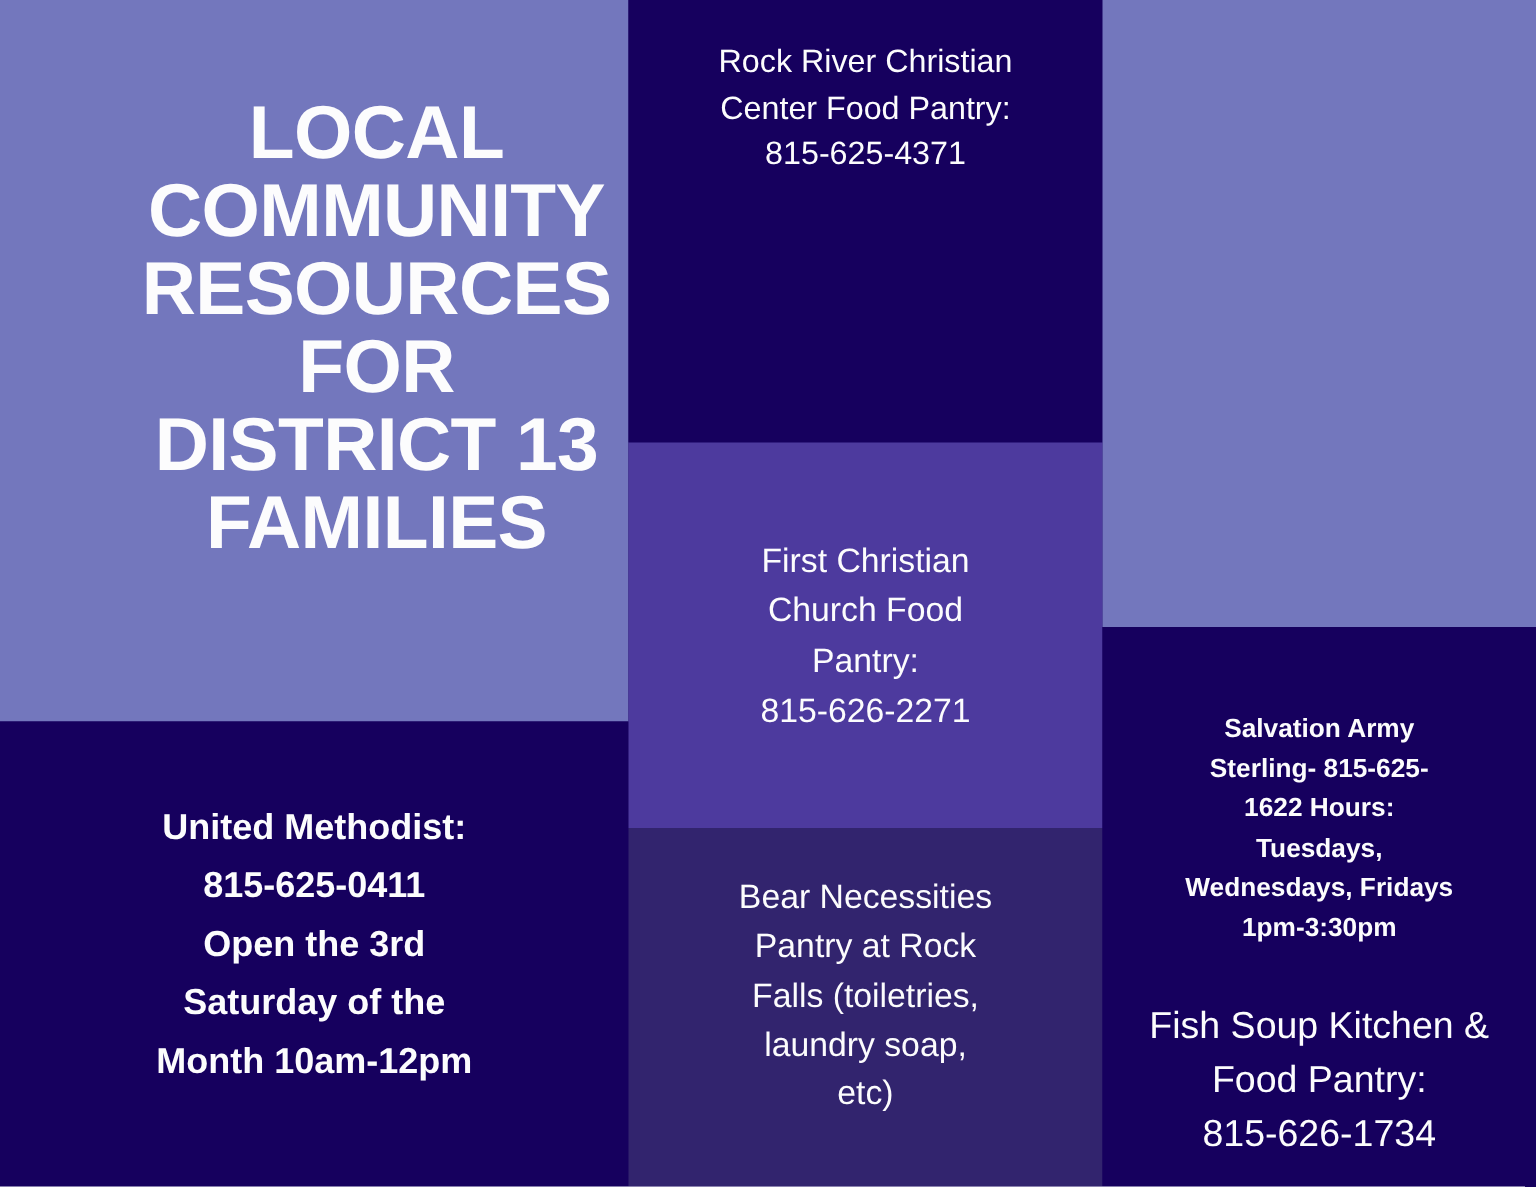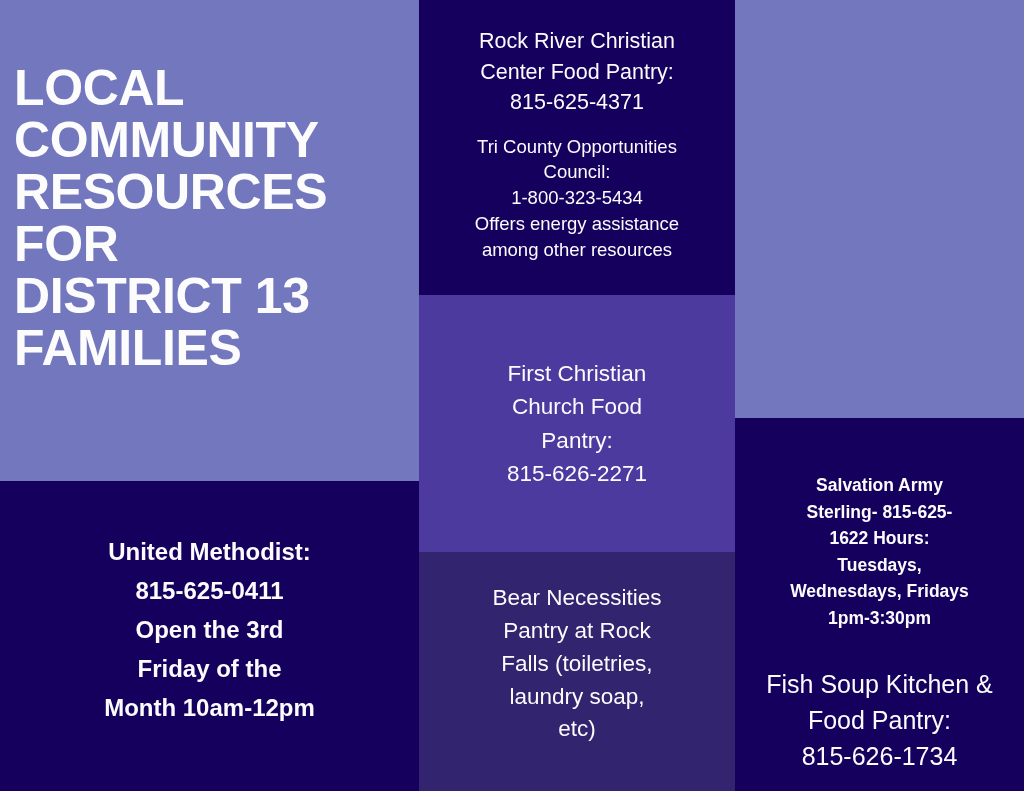--- a/index.html
+++ b/index.html
@@ -55,21 +55,21 @@
     flex-direction: column;
     justify-content: center;
   }
 
   
   .headline {
     left: 0;
     top: 0;
     width: 502px;
     height: 481px;
-    text-align: left;
+    text-align: center;
     padding: 0 14px 16px 14px;
     justify-content: flex-start;
   }
   .headline-text {
     margin: 0;
     padding-top: 62px;
     font-size: 50px;
     line-height: 1.04;
     font-weight: 700;
     letter-spacing: -0.4px;
@@ -209,25 +209,20 @@
 RESOURCES
 FOR
 DISTRICT 13
 FAMILIES</h1>
   </div>
 
   <div class="panel panel-rockriver">
     <p class="para rr-title">Rock River Christian
 Center Food Pantry:
 815-625-4371</p>
-    <p class="para rr-sub">Tri County Opportunities
-Council:
-1-800-323-5434
-Offers energy assistance
-among other resources</p>
   </div>
 
 
   <div class="panel panel-firstchristian">
     <p class="para">First Christian
 Church Food
 Pantry:
 815-626-2271</p>
   </div>
 
@@ -236,21 +231,21 @@
 Pantry at Rock
 Falls (toiletries,
 laundry soap,
 etc)</p>
   </div>
 
   <div class="panel panel-methodist">
     <p class="para">United Methodist:
 815-625-0411
 Open the 3rd
-Friday of the
+Saturday of the
 Month 10am-12pm</p>
   </div>
 
   <div class="panel panel-salvation">
     <p class="para sa-block">Salvation Army
 Sterling- 815-625-
 1622 Hours:
 Tuesdays,
 Wednesdays, Fridays
 1pm-3:30pm</p>

